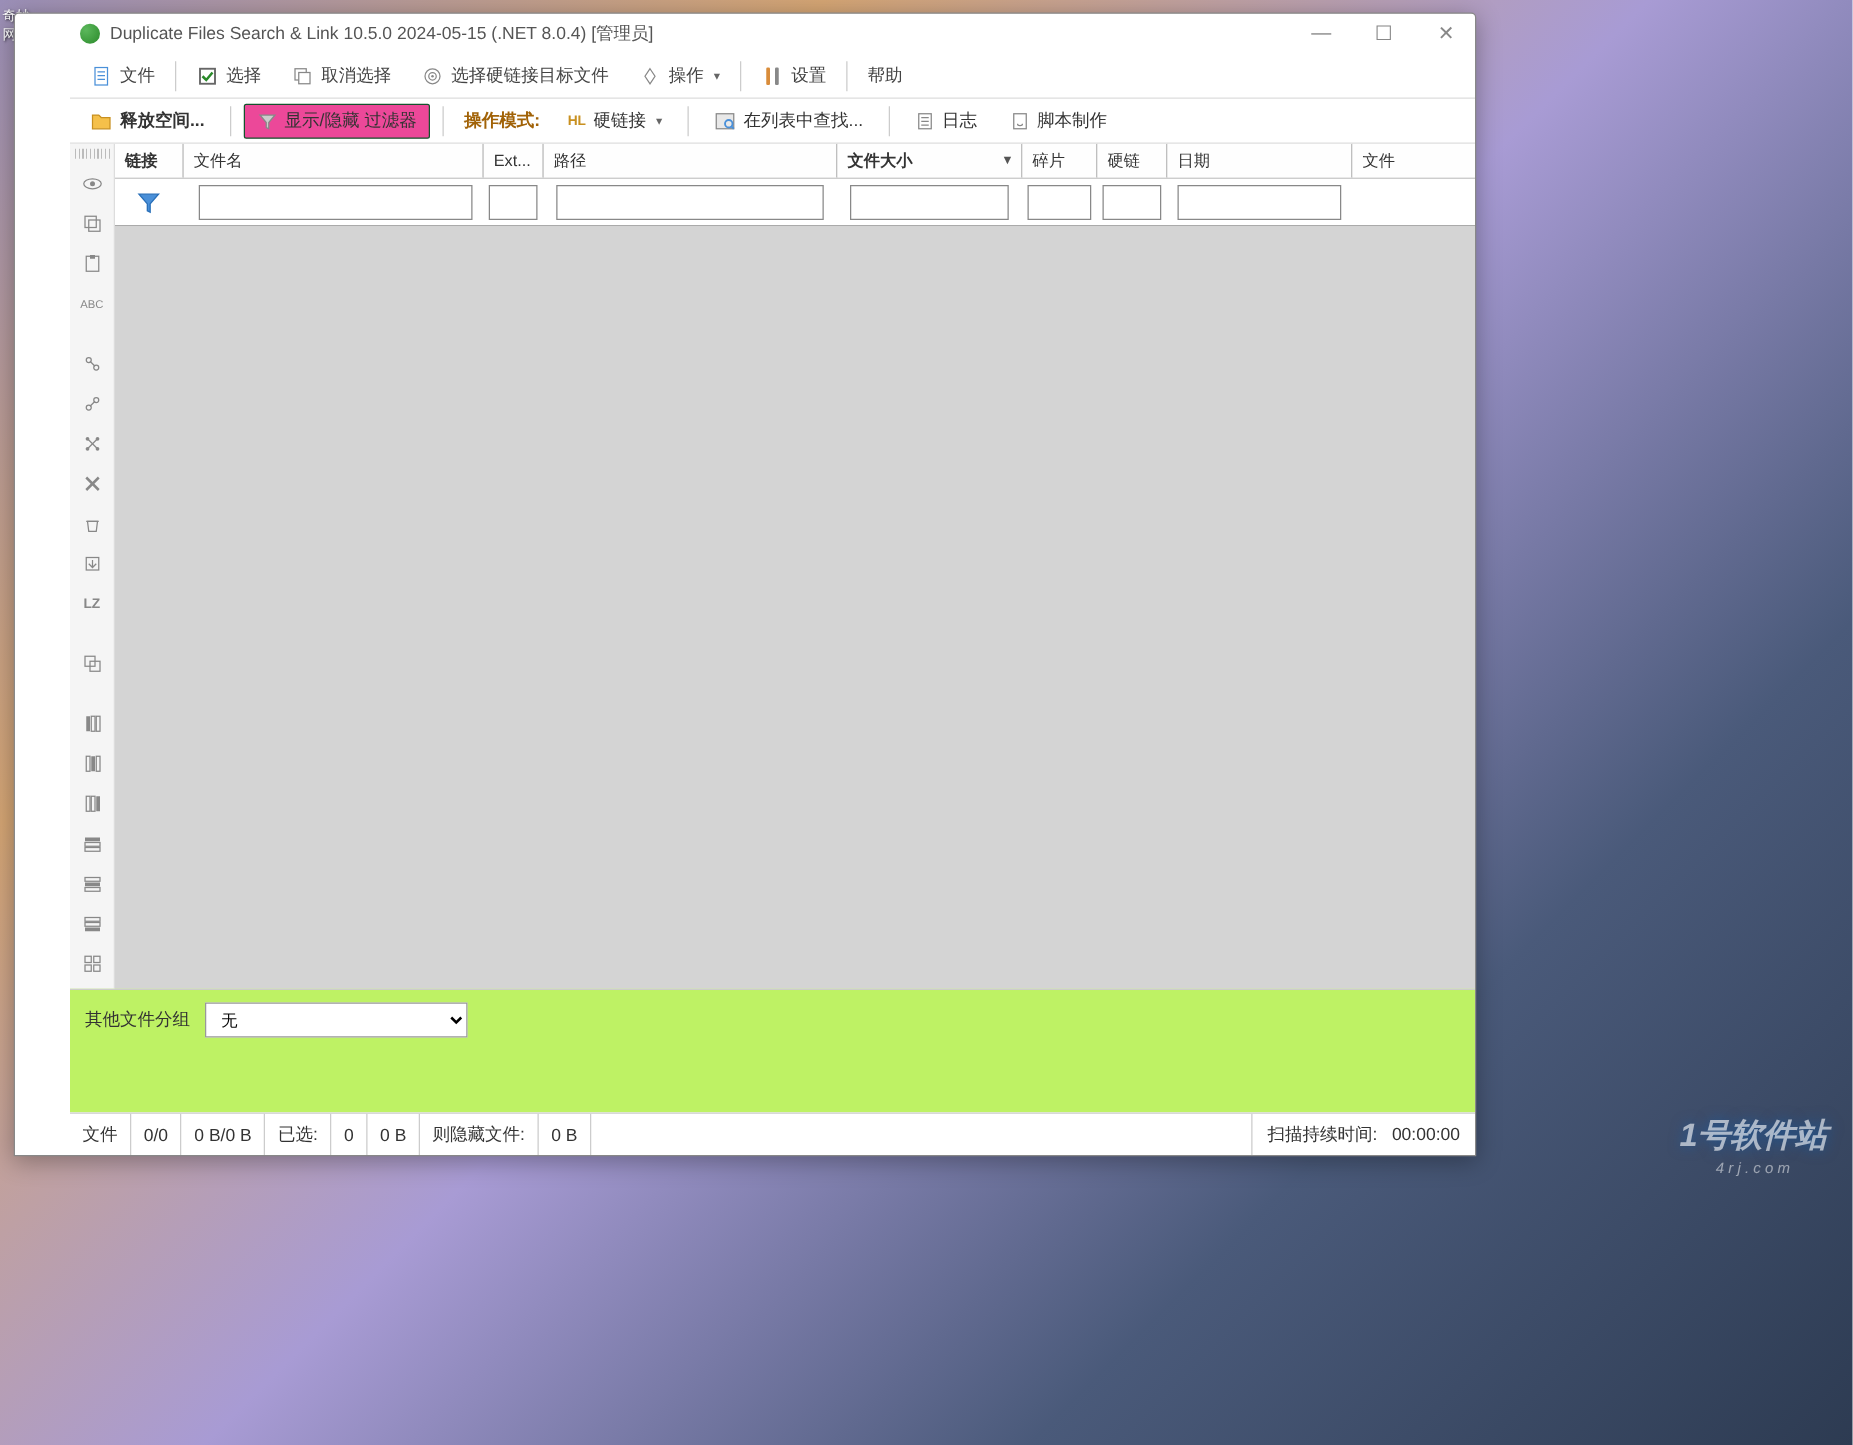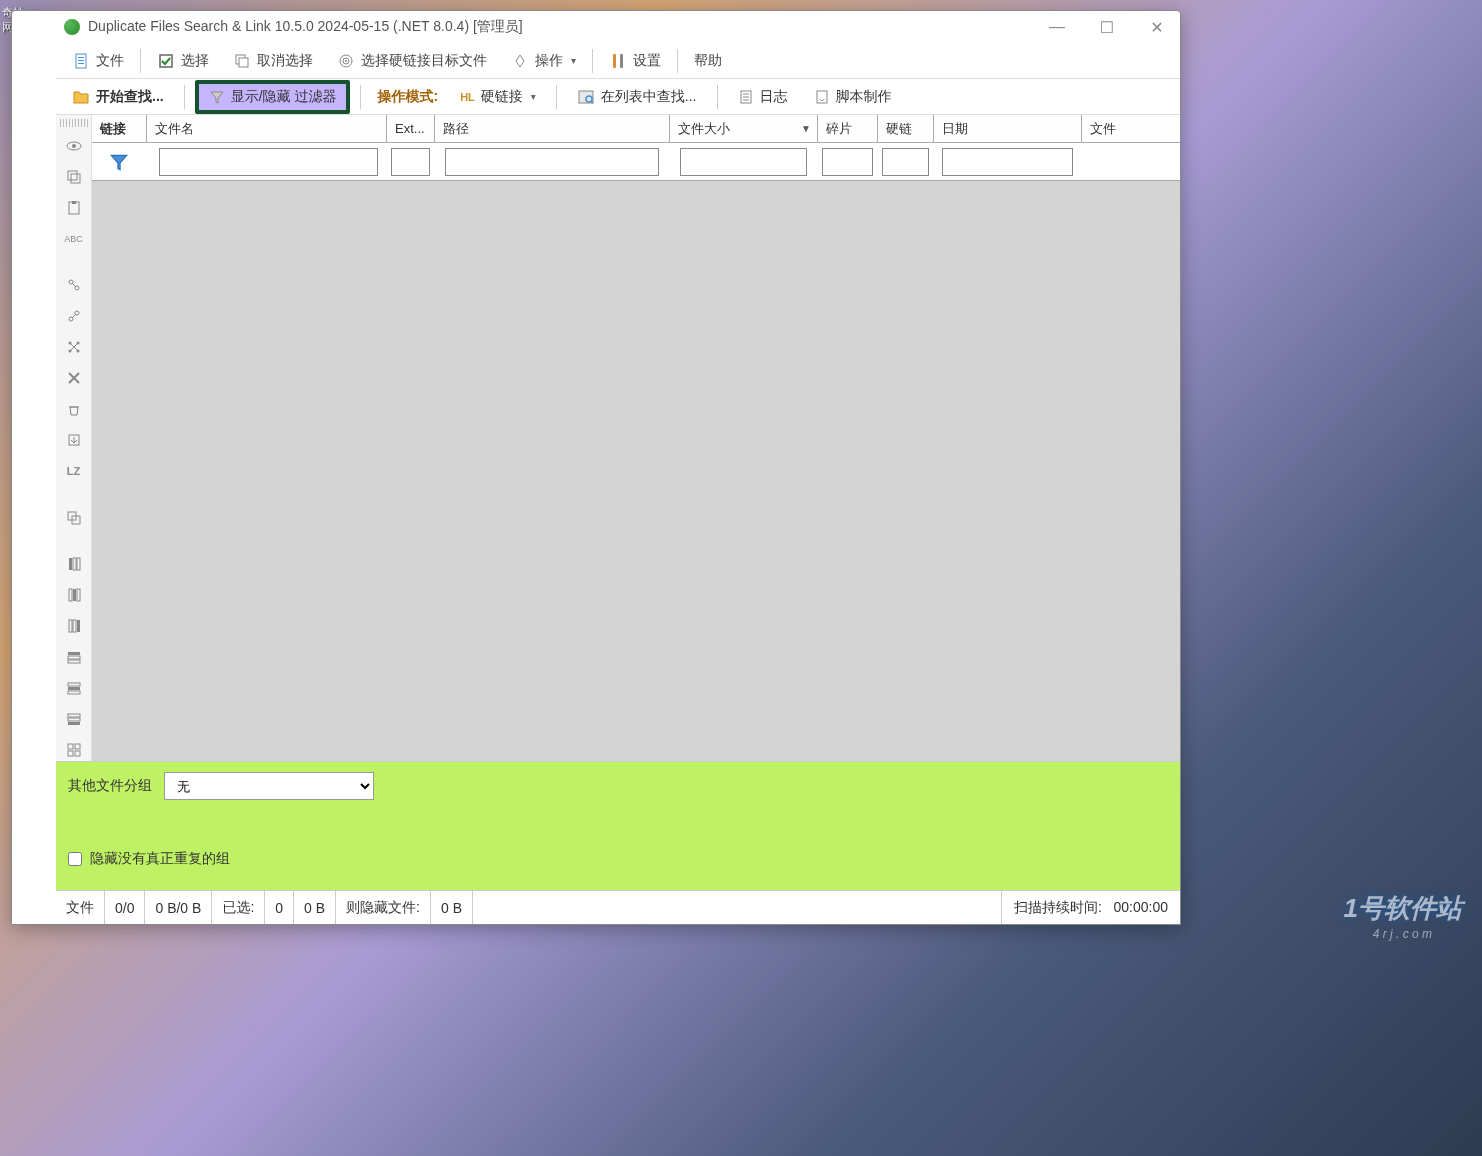--- a/index.html
+++ b/index.html
@@ -92,22 +92,22 @@
 }
 .tb-btn {
   display: flex;
   align-items: center;
   gap: 6px;
   padding: 4px 10px;
   color: #333;
   cursor: pointer;
 }
 .tb-btn.active {
-  background: #c4b5fd;
-  border: 4px solid #14532d;
+  background: #ec4899;
+  border: 1px solid #14532d;
   border-radius: 2px;
 }
 .tb-btn.bold { font-weight: bold; }
 .tb-label { color: #a16207; font-weight: bold; padding: 0 6px; }
 .tb-sep { width: 1px; height: 24px; background: #ccc; margin: 0 4px; }
 .dropdown-arrow { font-size: 10px; color: #666; margin-left: 2px; }
 .main-area {
   flex: 1;
   display: flex;
   overflow: hidden;
@@ -154,21 +154,21 @@
   color: #333;
   display: flex;
   align-items: center;
   position: relative;
   background: #fefefe;
 }
 .th.link { width: 55px; font-weight: bold; }
 .th.name { width: 240px; }
 .th.ext { width: 48px; }
 .th.path { width: 235px; }
-.th.size { width: 148px; }
+.th.size { width: 148px; font-weight: bold; }
 .th.frag { width: 60px; }
 .th.hard { width: 56px; }
 .th.date { width: 148px; }
 .th.file { flex: 1; border-right: none; }
 .th .sort-arrow {
   position: absolute;
   right: 6px;
   font-size: 10px;
   color: #555;
 }
@@ -366,21 +366,21 @@
     </div>
   </div>
 
   <div class="toolbar">
     <div class="tb-btn bold">
       <span class="icon">
         <svg width="18" height="18" viewBox="0 0 18 18">
             <path d="M2 4 h5 l2 2 h7 v9 h-14 z" fill="#f5c04a" stroke="#c89020"></path>
           </svg>
       </span>
-      <span>开始查找...</span>
+      <span>释放空间...</span>
     </div>
     <div class="tb-sep"></div>
     <div class="tb-btn active">
       <span class="icon">
         <svg width="16" height="16" viewBox="0 0 16 16">
             <path d="M2 3 h12 l-5 6 v5 l-2 -1 v-4 z" fill="#ccc" stroke="#888"></path>
           </svg>
       </span>
       <span>显示/隐藏 过滤器</span>
     </div>
@@ -601,24 +601,20 @@
     </div>
   </div>
 
   <div class="bottom-panel">
     <div class="grouping-row">
       <label>其他文件分组</label>
       <select>
         <option>无</option>
       </select>
     </div>
-    <div class="checkbox-row">
-      <input type="checkbox" style="">
-      <span>隐藏没有真正重复的组</span>
-    </div>
   </div>
 
   <div class="statusbar">
     <div class="sb-cell">文件</div>
     <div class="sb-cell">0/0</div>
     <div class="sb-cell">0 B/0 B</div>
     <div class="sb-cell">已选:</div>
     <div class="sb-cell">0</div>
     <div class="sb-cell">0 B</div>
     <div class="sb-cell">则隐藏文件:</div>

